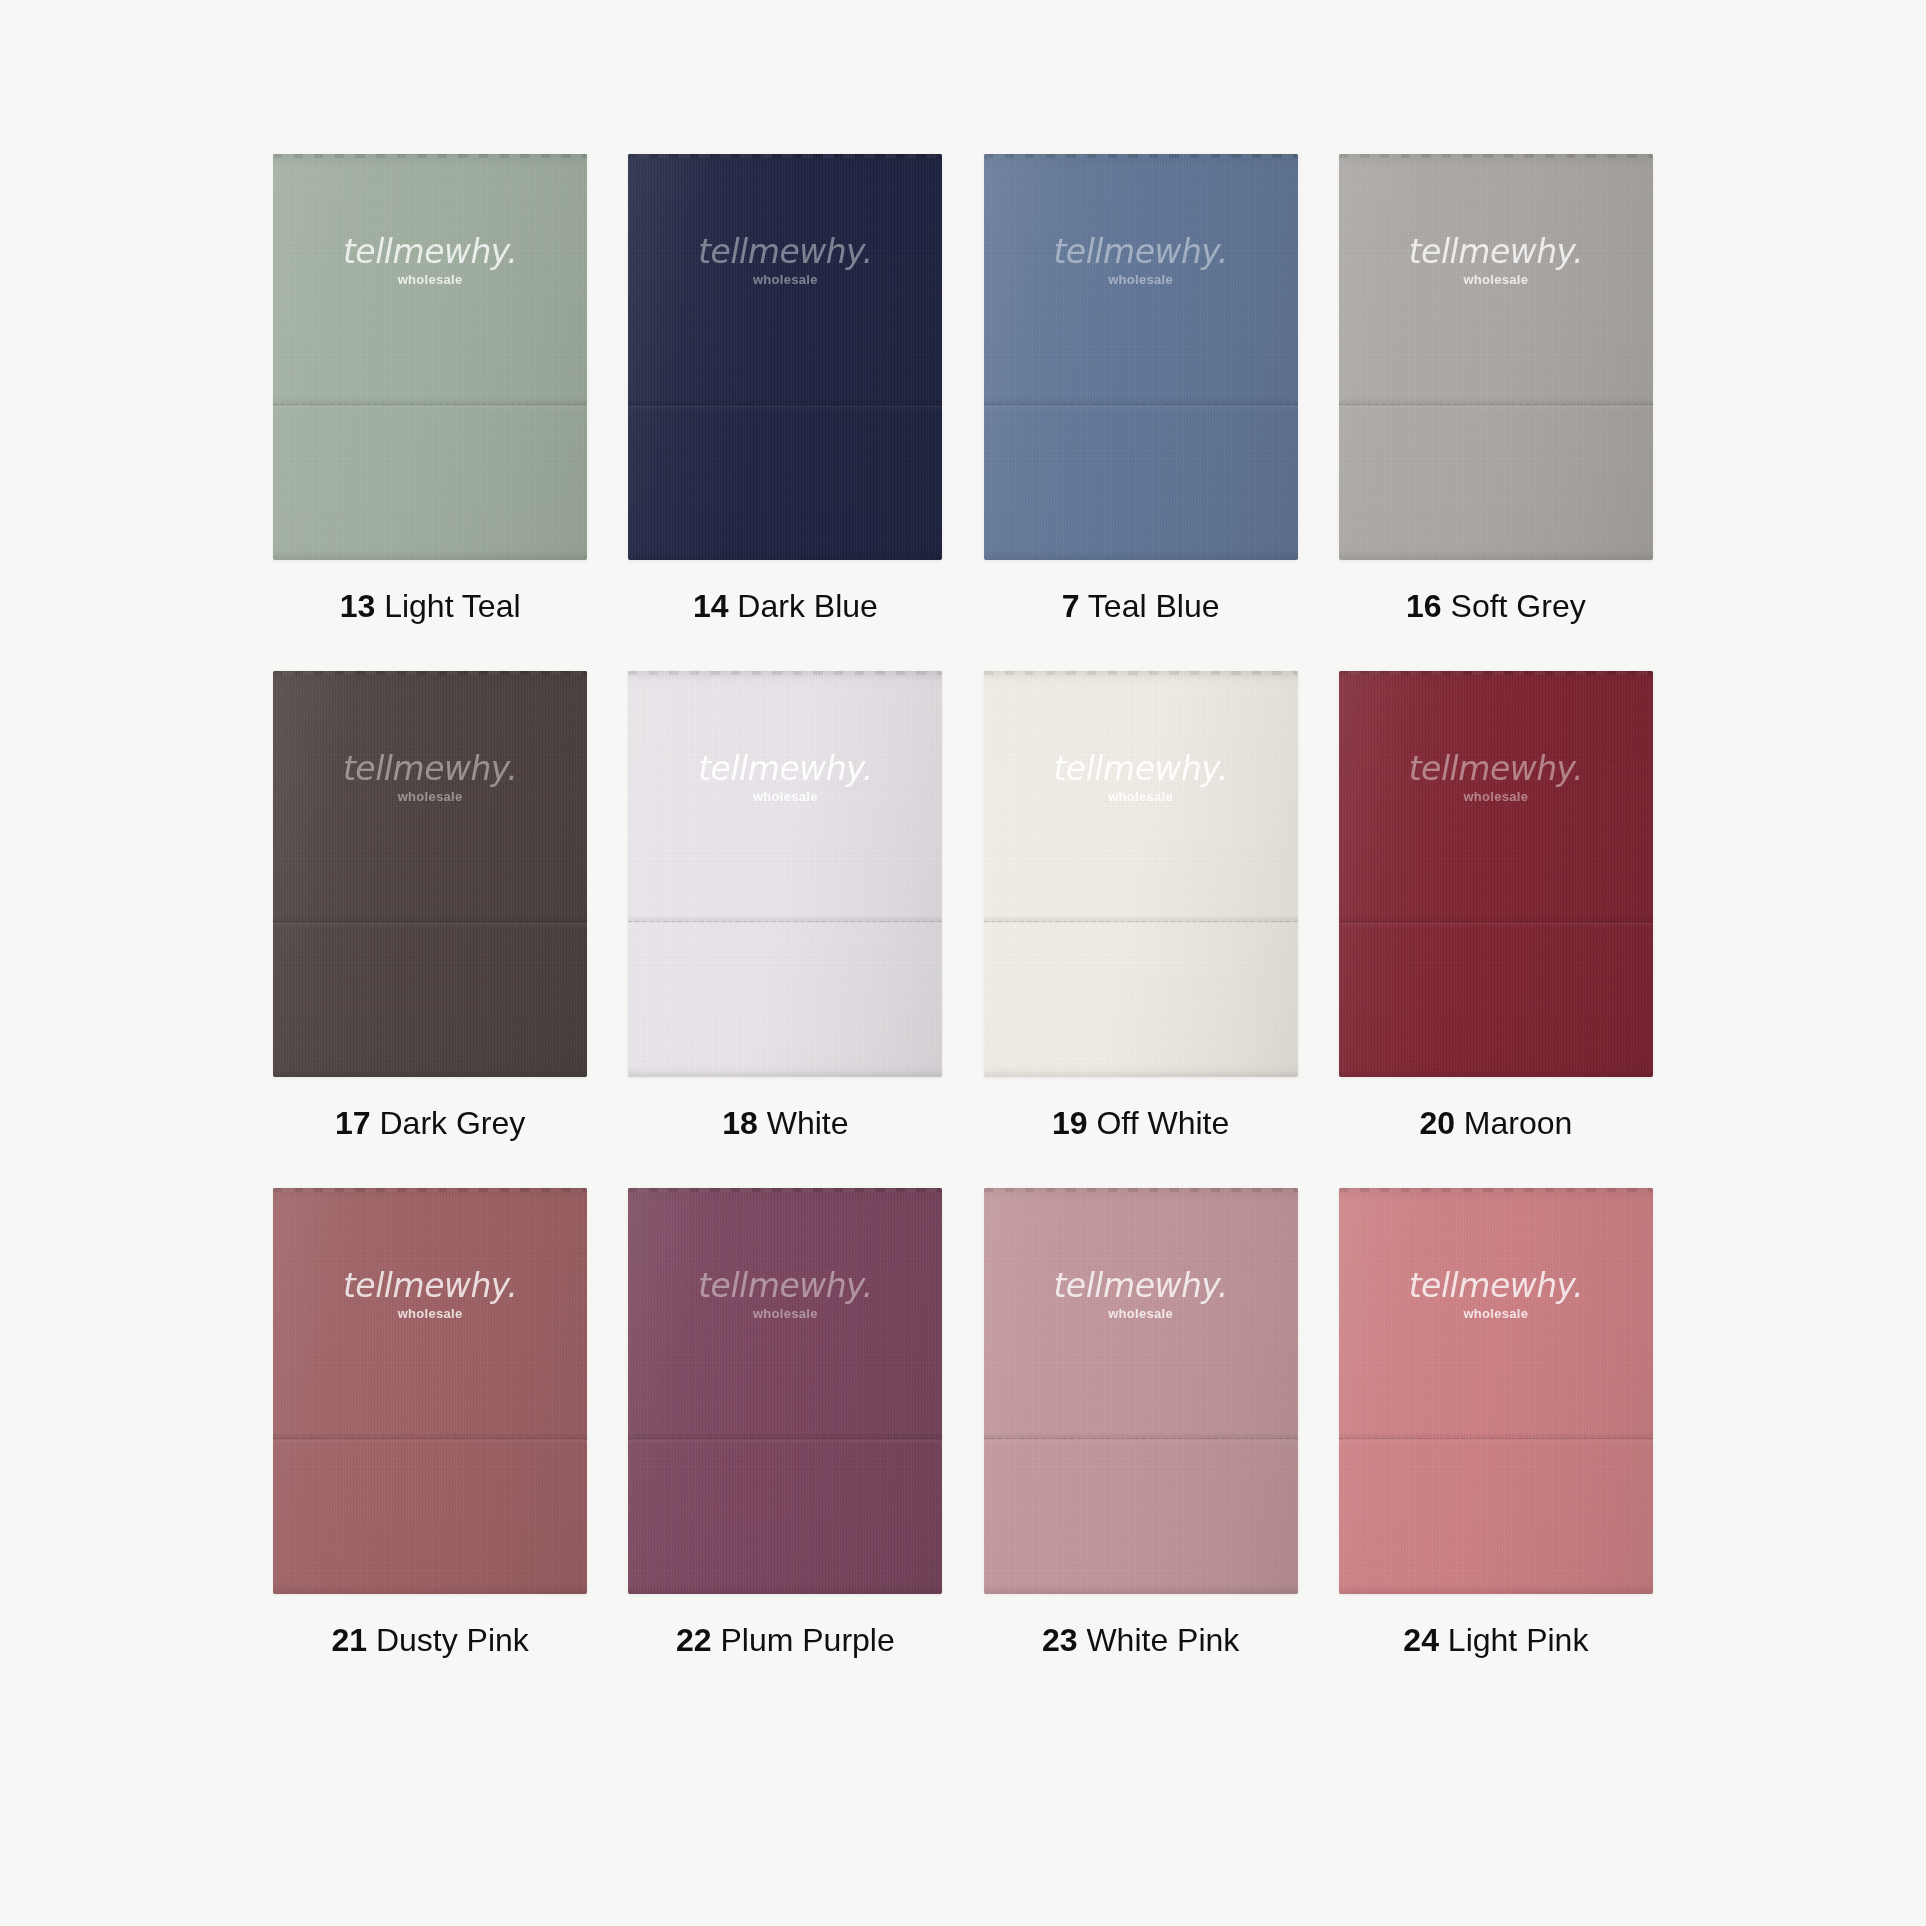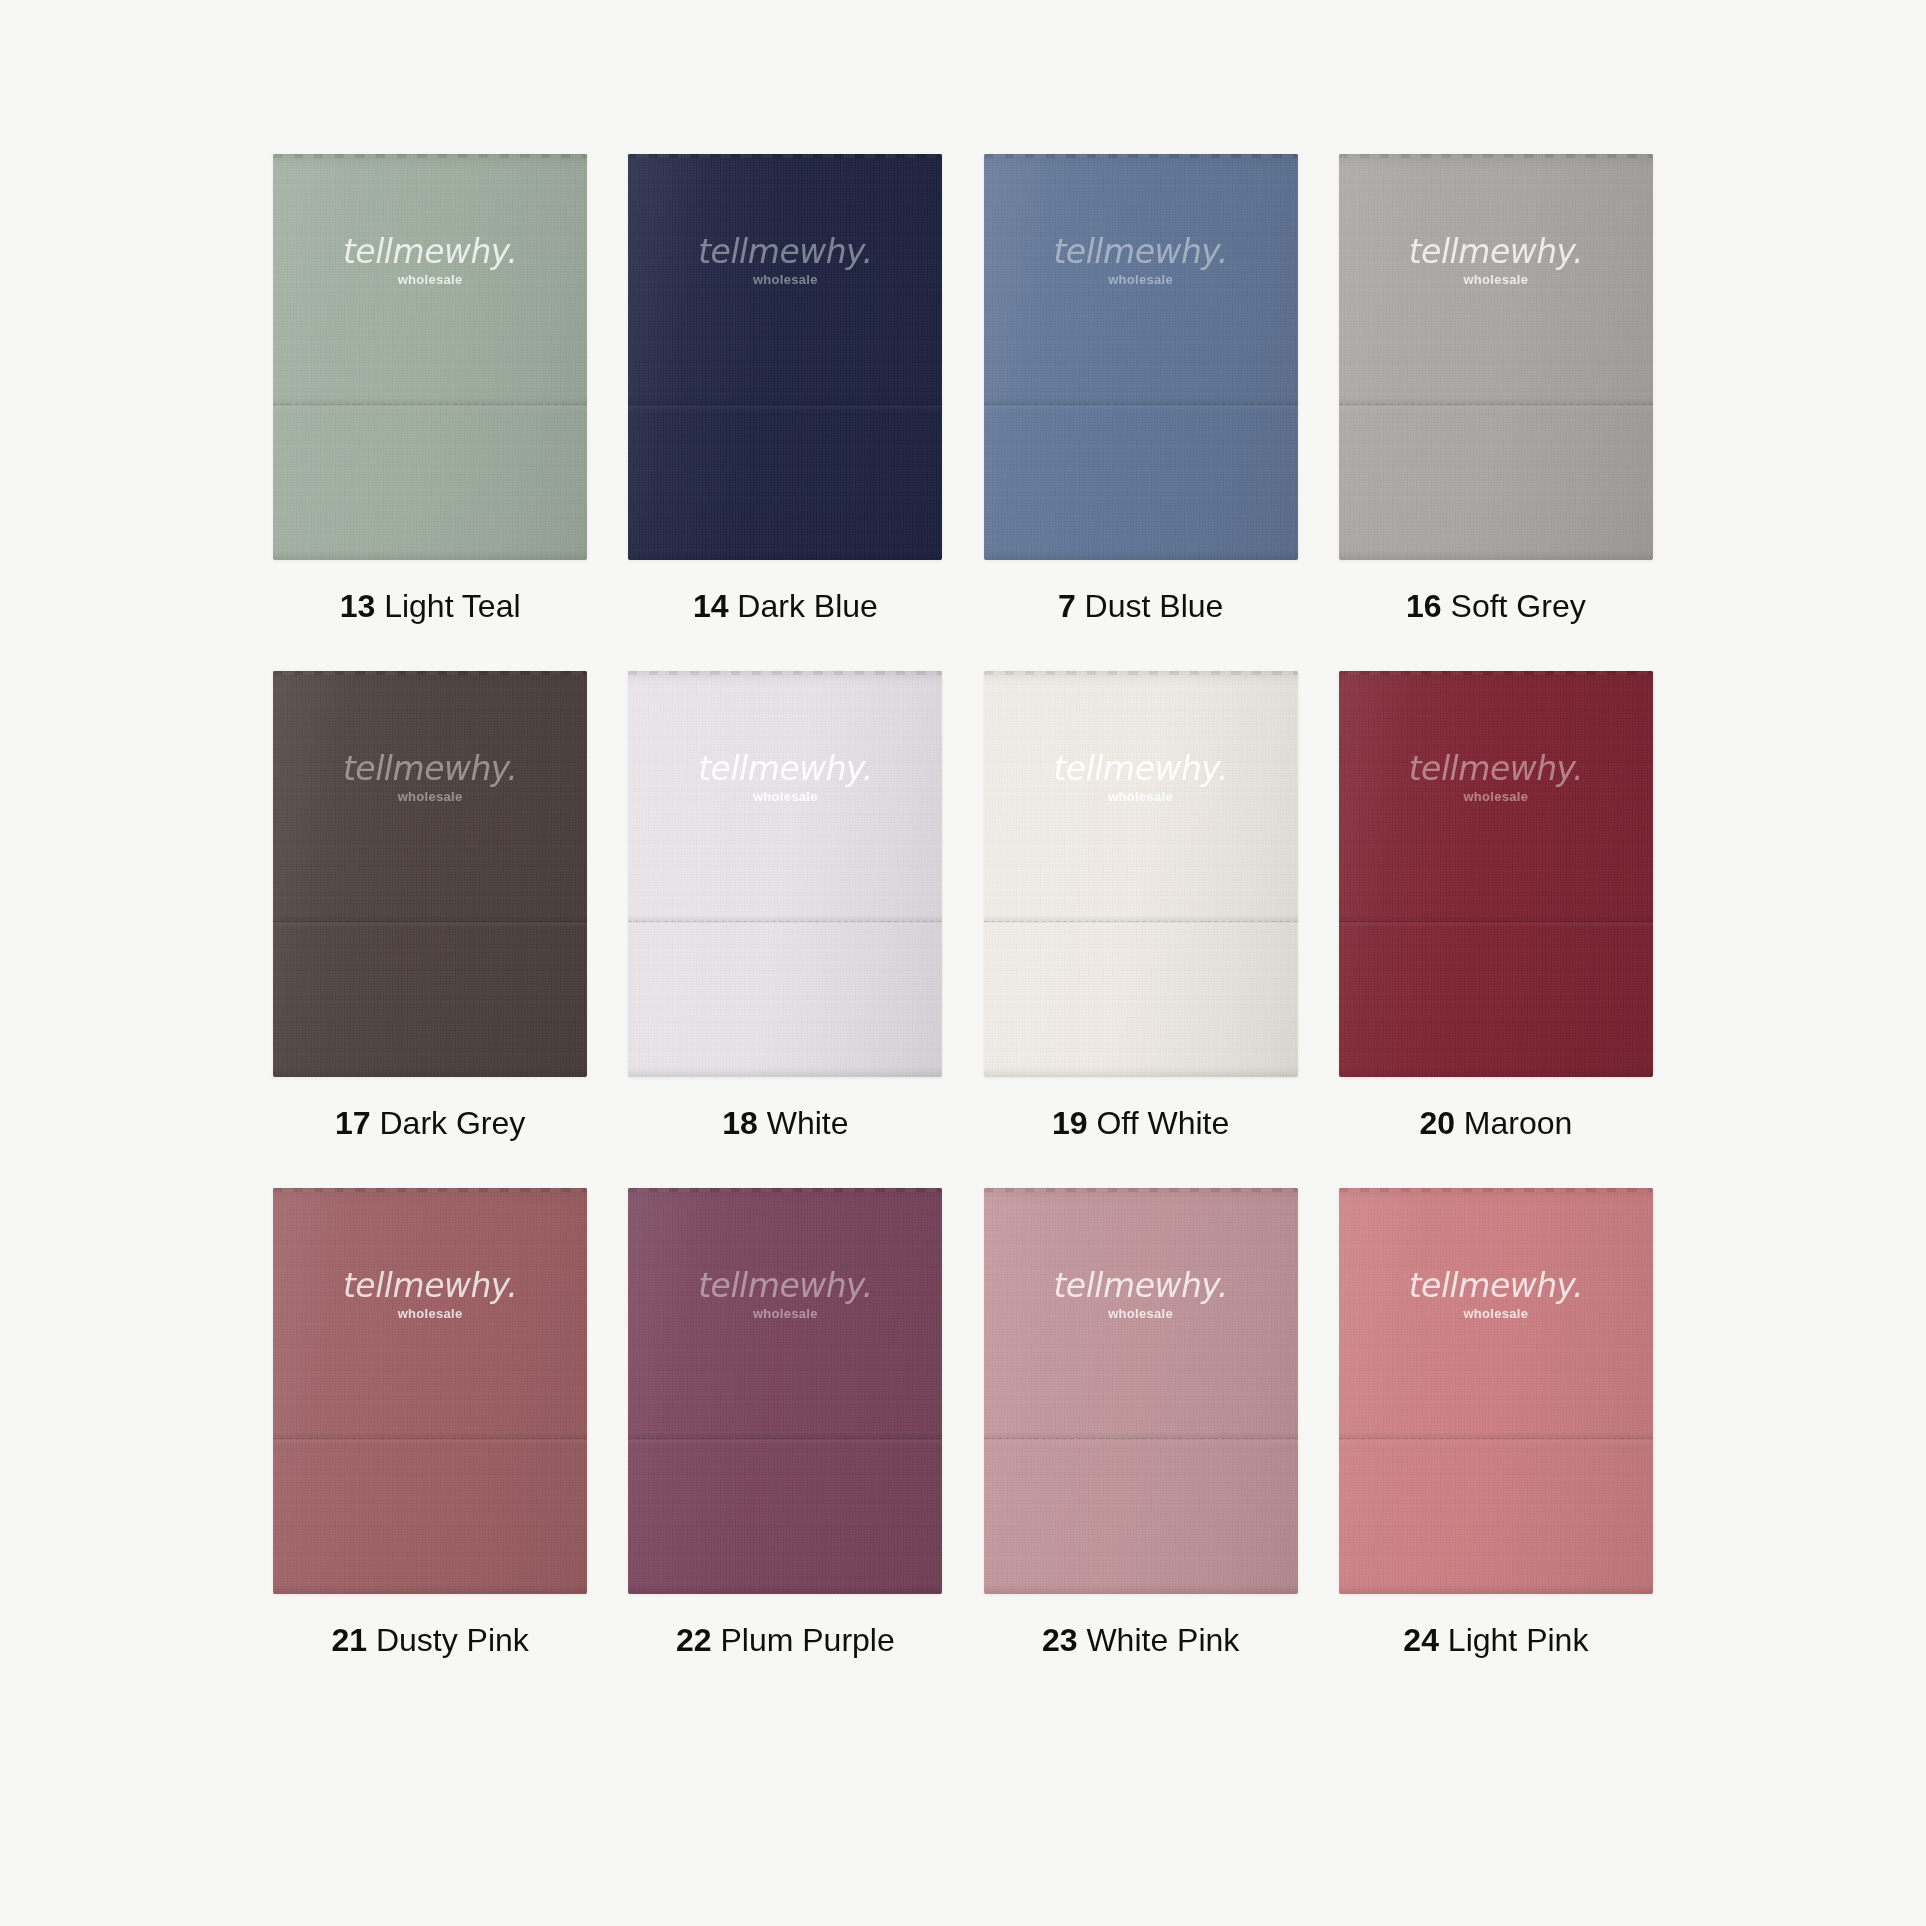--- a/index.html
+++ b/index.html
@@ -249,21 +249,21 @@
             <div class="weave"></div>
             <div class="shade"></div>
             <div class="fold"></div>
             <div class="hem-bottom"></div>
             <div class="logo">
               <span class="brand">tellmewhy.</span>
               <span class="sub">wholesale</span>
             </div>
           </div>
         </div>
-        <div class="caption"><span class="num">7</span> <span class="name">Dust Blue</span></div>
+        <div class="caption"><span class="num">7</span> <span class="name">Teal Blue</span></div>
       </div>
       <div class="cell">
         <div class="swatch-wrap">
           <div class="swatch on-light" style="background: rgb(169, 166, 164);">
             <div class="hem"></div>
             <div class="weave"></div>
             <div class="shade"></div>
             <div class="fold"></div>
             <div class="hem-bottom"></div>
             <div class="logo">

